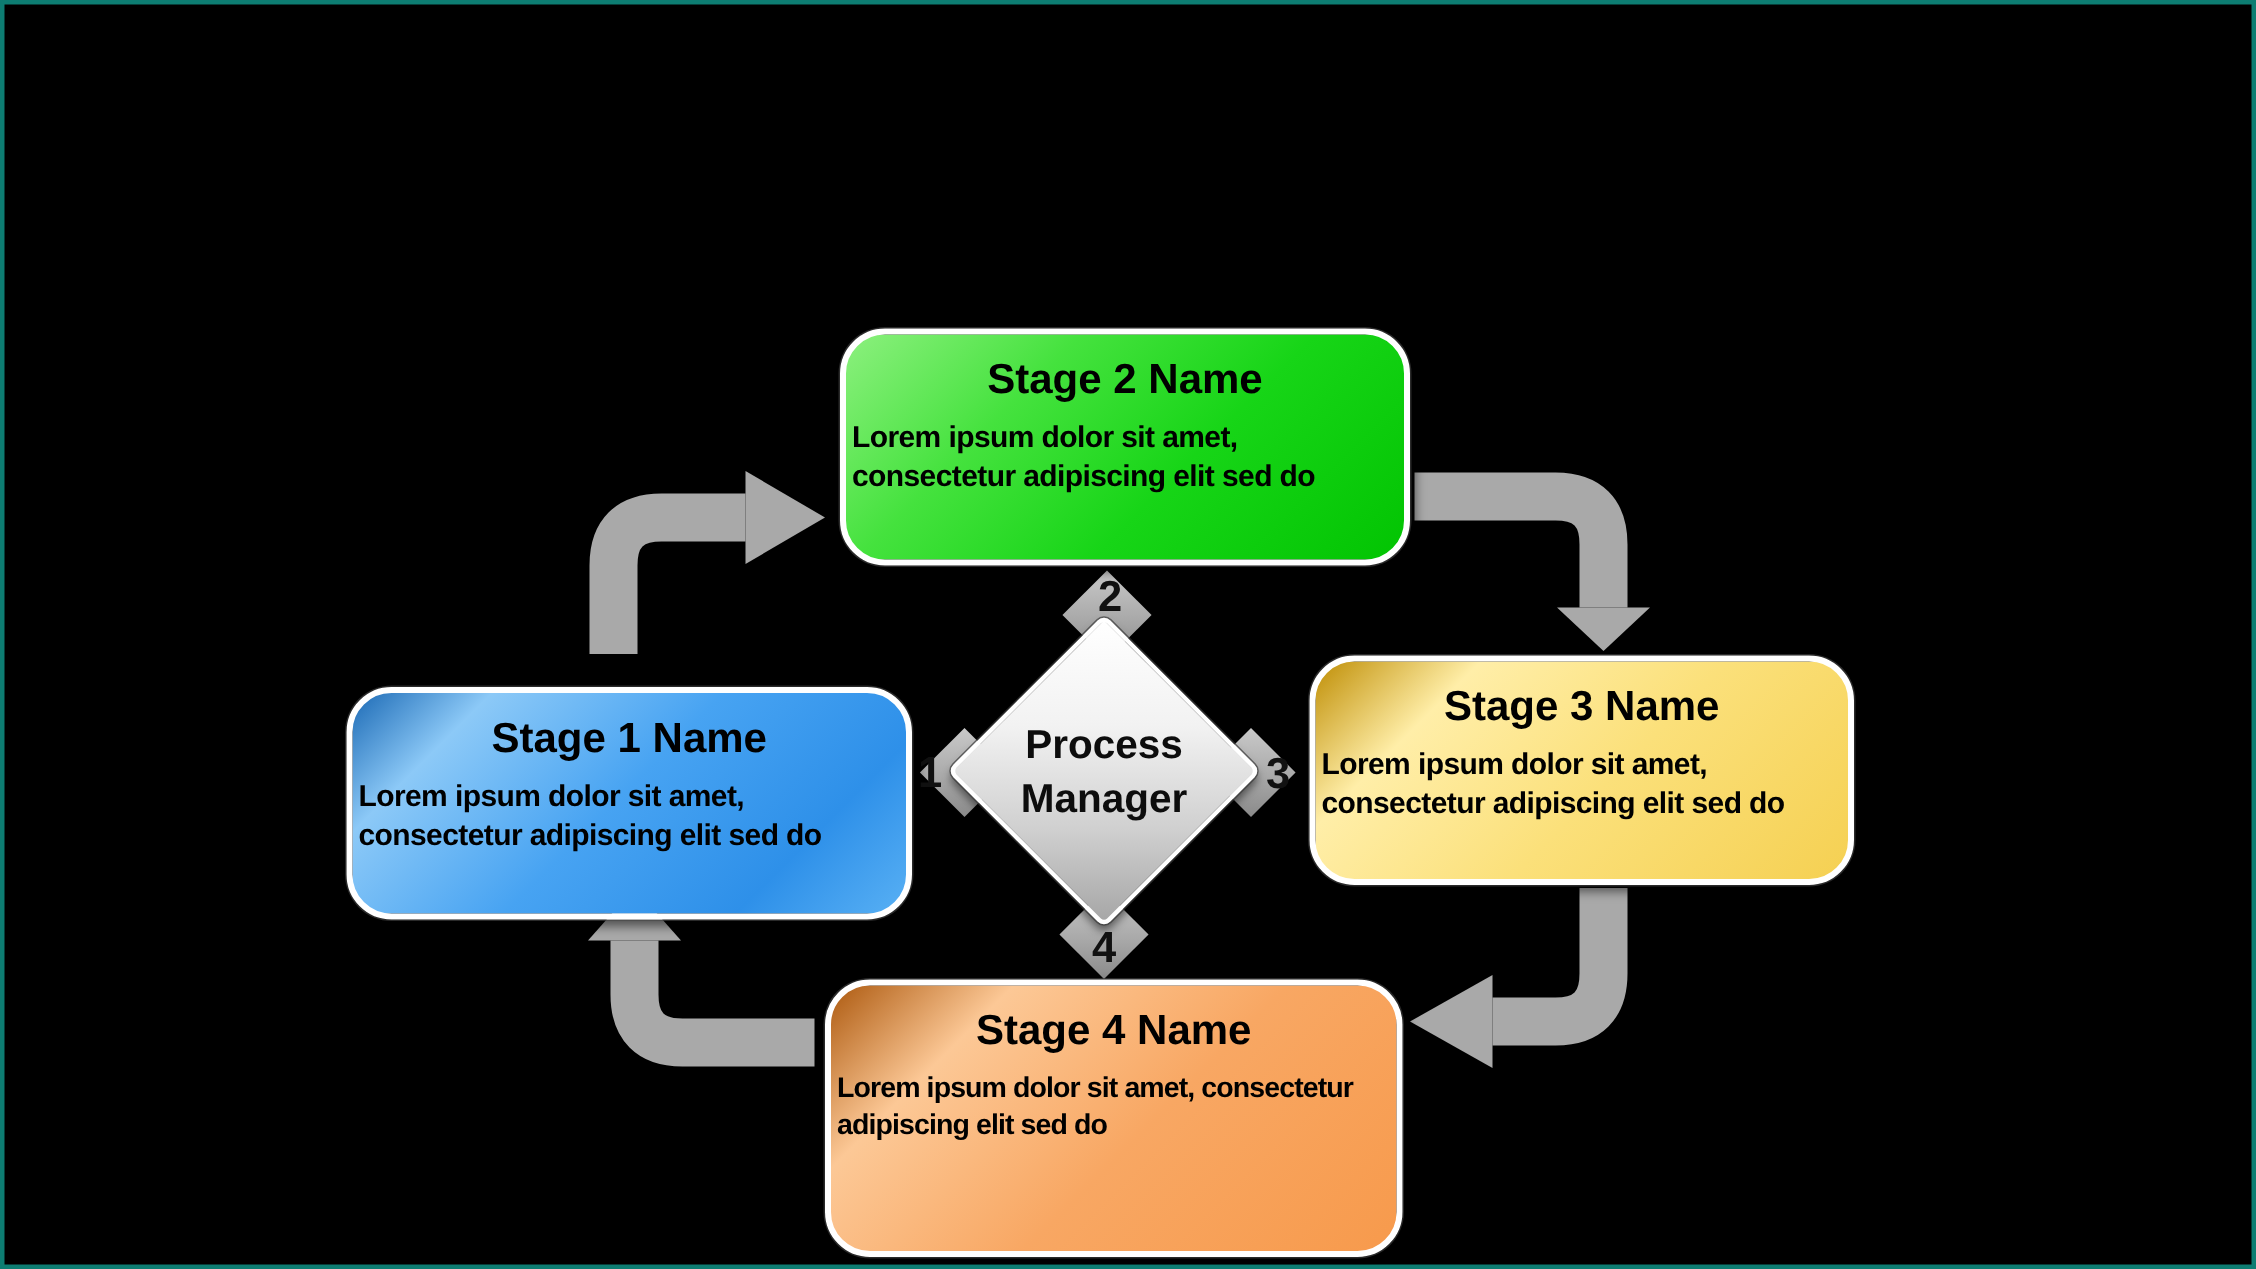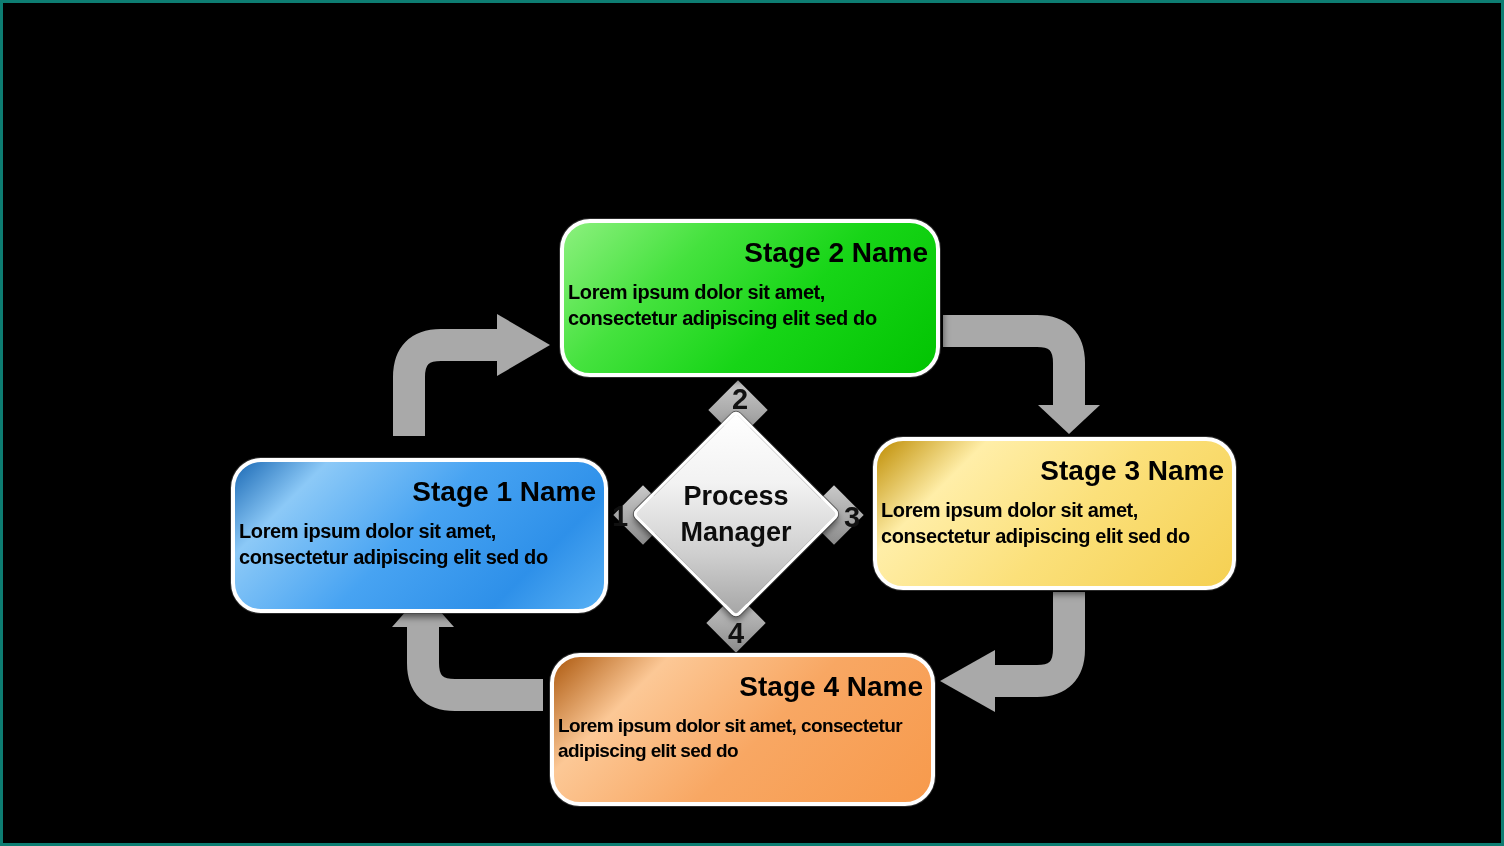--- a/index.html
+++ b/index.html
@@ -53,41 +53,41 @@
   .n3{left:849px;top:514px;}
   .n4{left:733px;top:630px;}
 
   .stage-box{
     position:absolute;box-sizing:border-box;z-index:5;
     border:4px solid #ffffff;border-radius:30px;
     box-shadow:0 0 0 1px rgba(70,70,70,.6), 3px 4px 7px rgba(0,0,0,.55);
     color:#000;
   }
   .stage-title{
-    text-align:right;font-weight:bold;font-size:28px;
+    text-align:center;font-weight:bold;font-size:28px;
     margin:14px 8px 10px 8px;
   }
   .stage-body{
     font-weight:bold;font-size:20px;line-height:1.32;letter-spacing:-0.4px;
     padding:0 14px 0 4px;
   }
   .stage1{
     left:228px;top:455px;width:377px;height:155px;
     background:linear-gradient(135deg,#1c6ab5 0%,#8cc9f7 18%,#47a3f2 48%,#2e90e9 78%,#58b0f4 100%);
   }
   .stage2{
     left:557px;top:216px;width:380px;height:158px;
     background:linear-gradient(135deg,#8cf07e 0%,#45e23e 30%,#17d517 60%,#02c402 100%);
   }
   .stage3{
     left:870px;top:434px;width:363px;height:153px;
     background:linear-gradient(135deg,#bf8e05 0%,#ffeea8 22%,#fbe07a 55%,#f5d052 100%);
   }
   .stage4{
-    left:547px;top:650px;width:385px;height:153px;
+    left:547px;top:650px;width:385px;height:185px;
     background:linear-gradient(135deg,#ad5a10 0%,#fcc896 22%,#f8a763 55%,#f79a4c 100%);
   }
   .stage4 .stage-body{font-size:19px;letter-spacing:-0.6px;}
 </style>
 </head>
 <body>
 
 <div class="canvas">
 
   <svg class="arrows" viewBox="0 0 1504 846" xmlns="http://www.w3.org/2000/svg">

